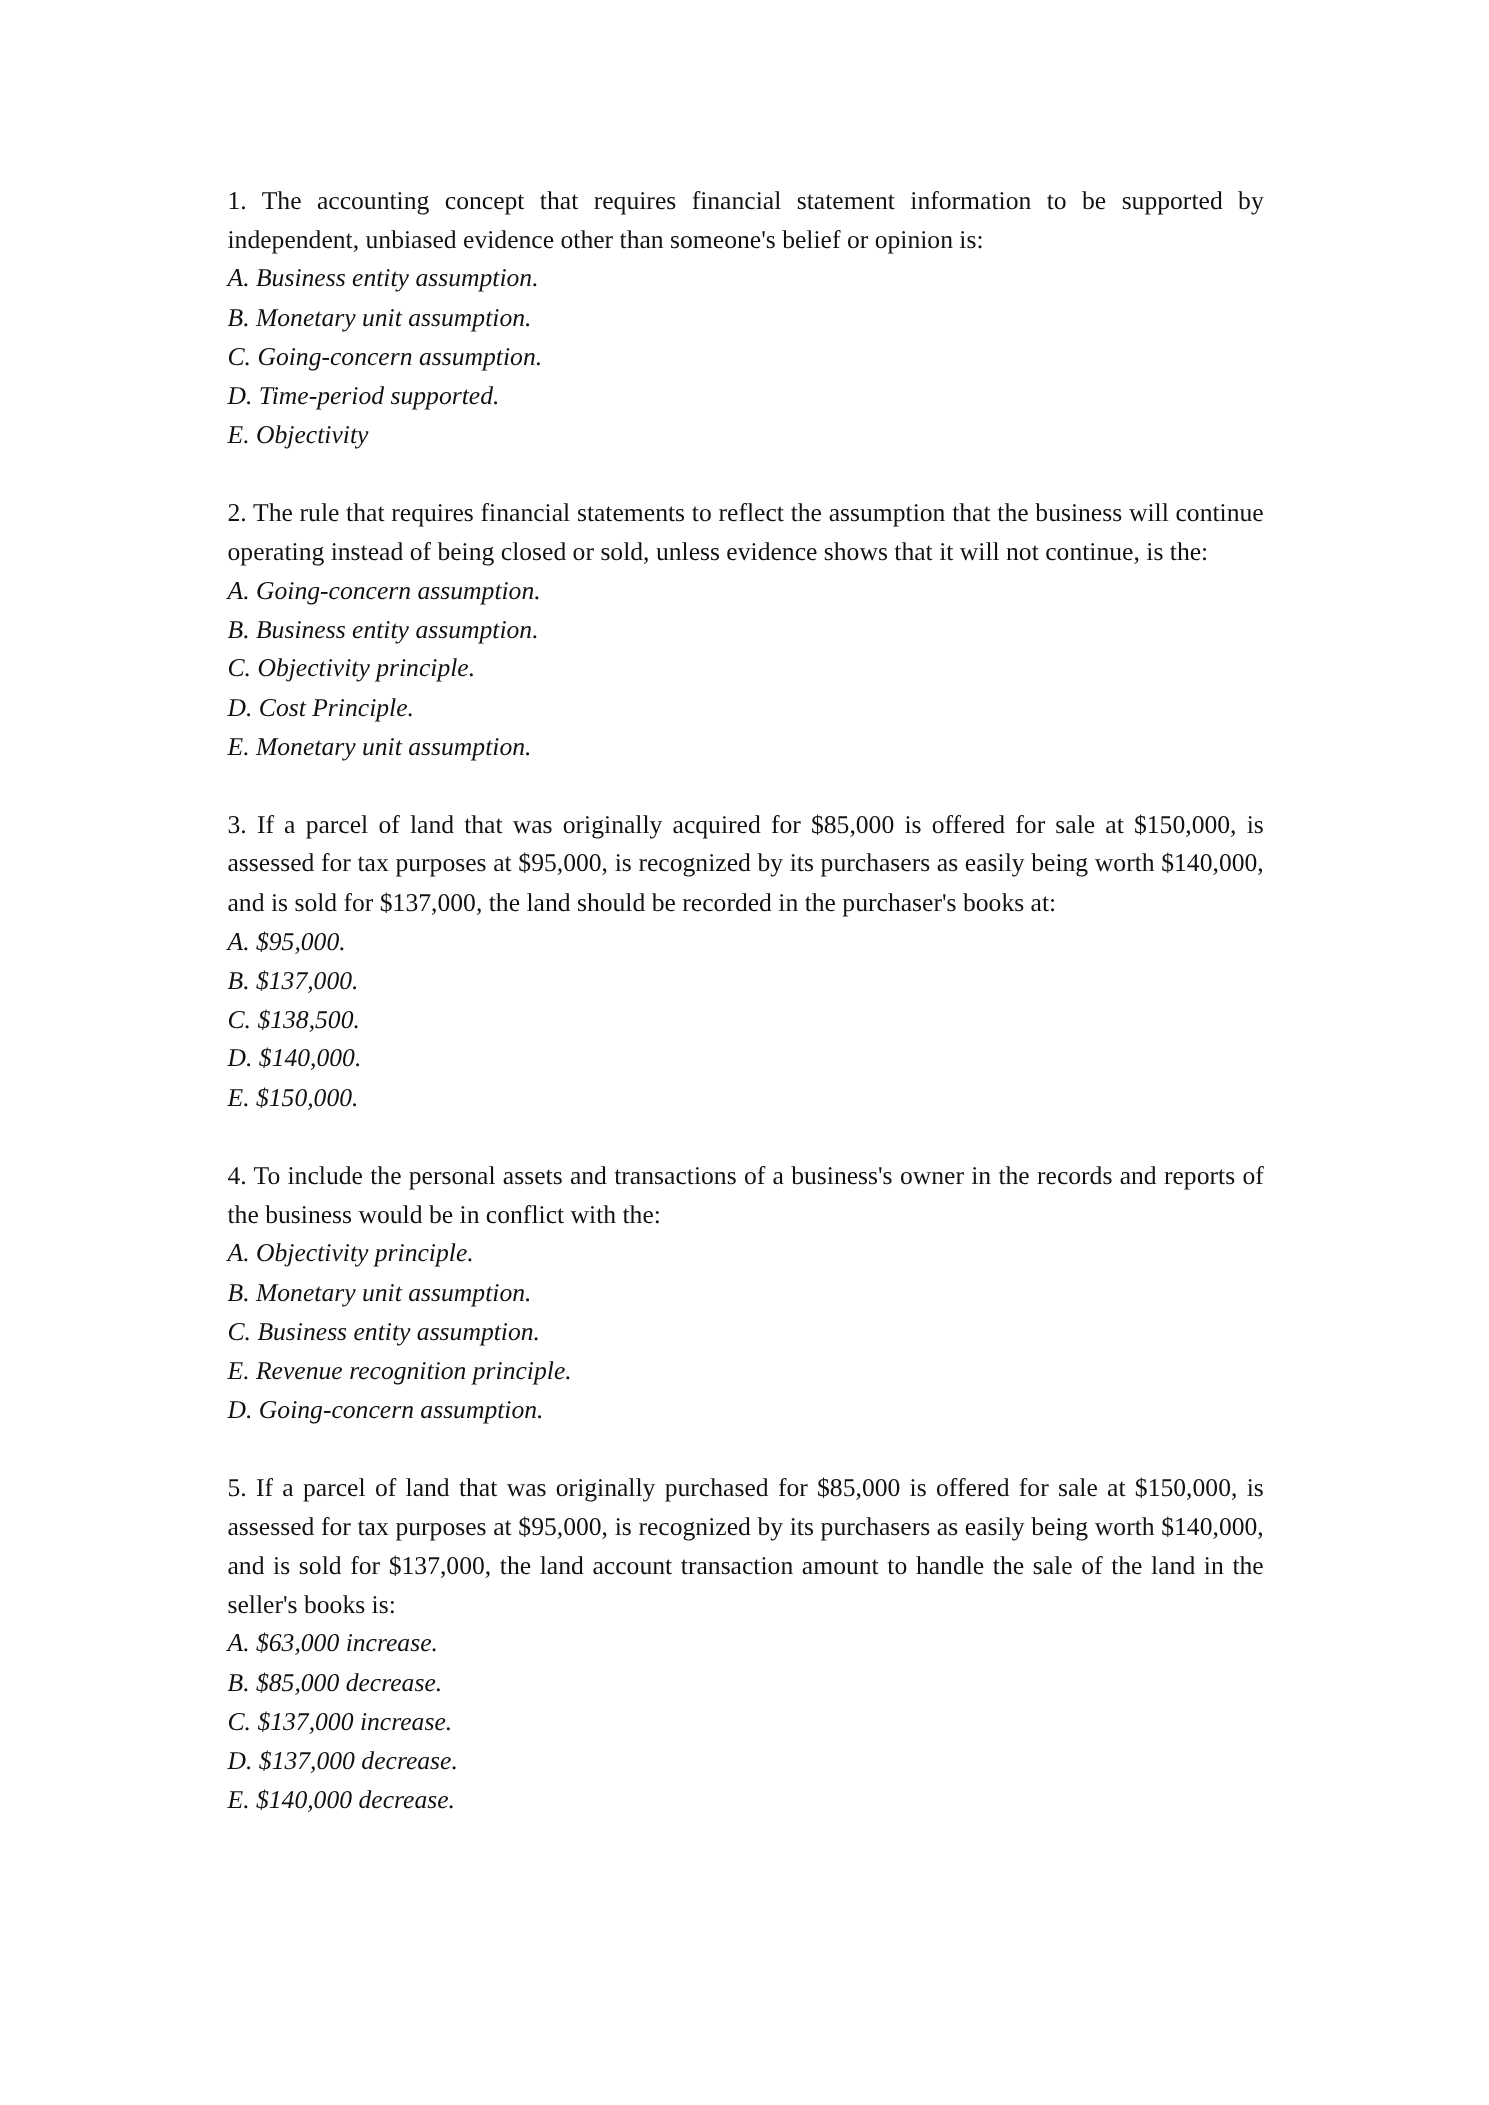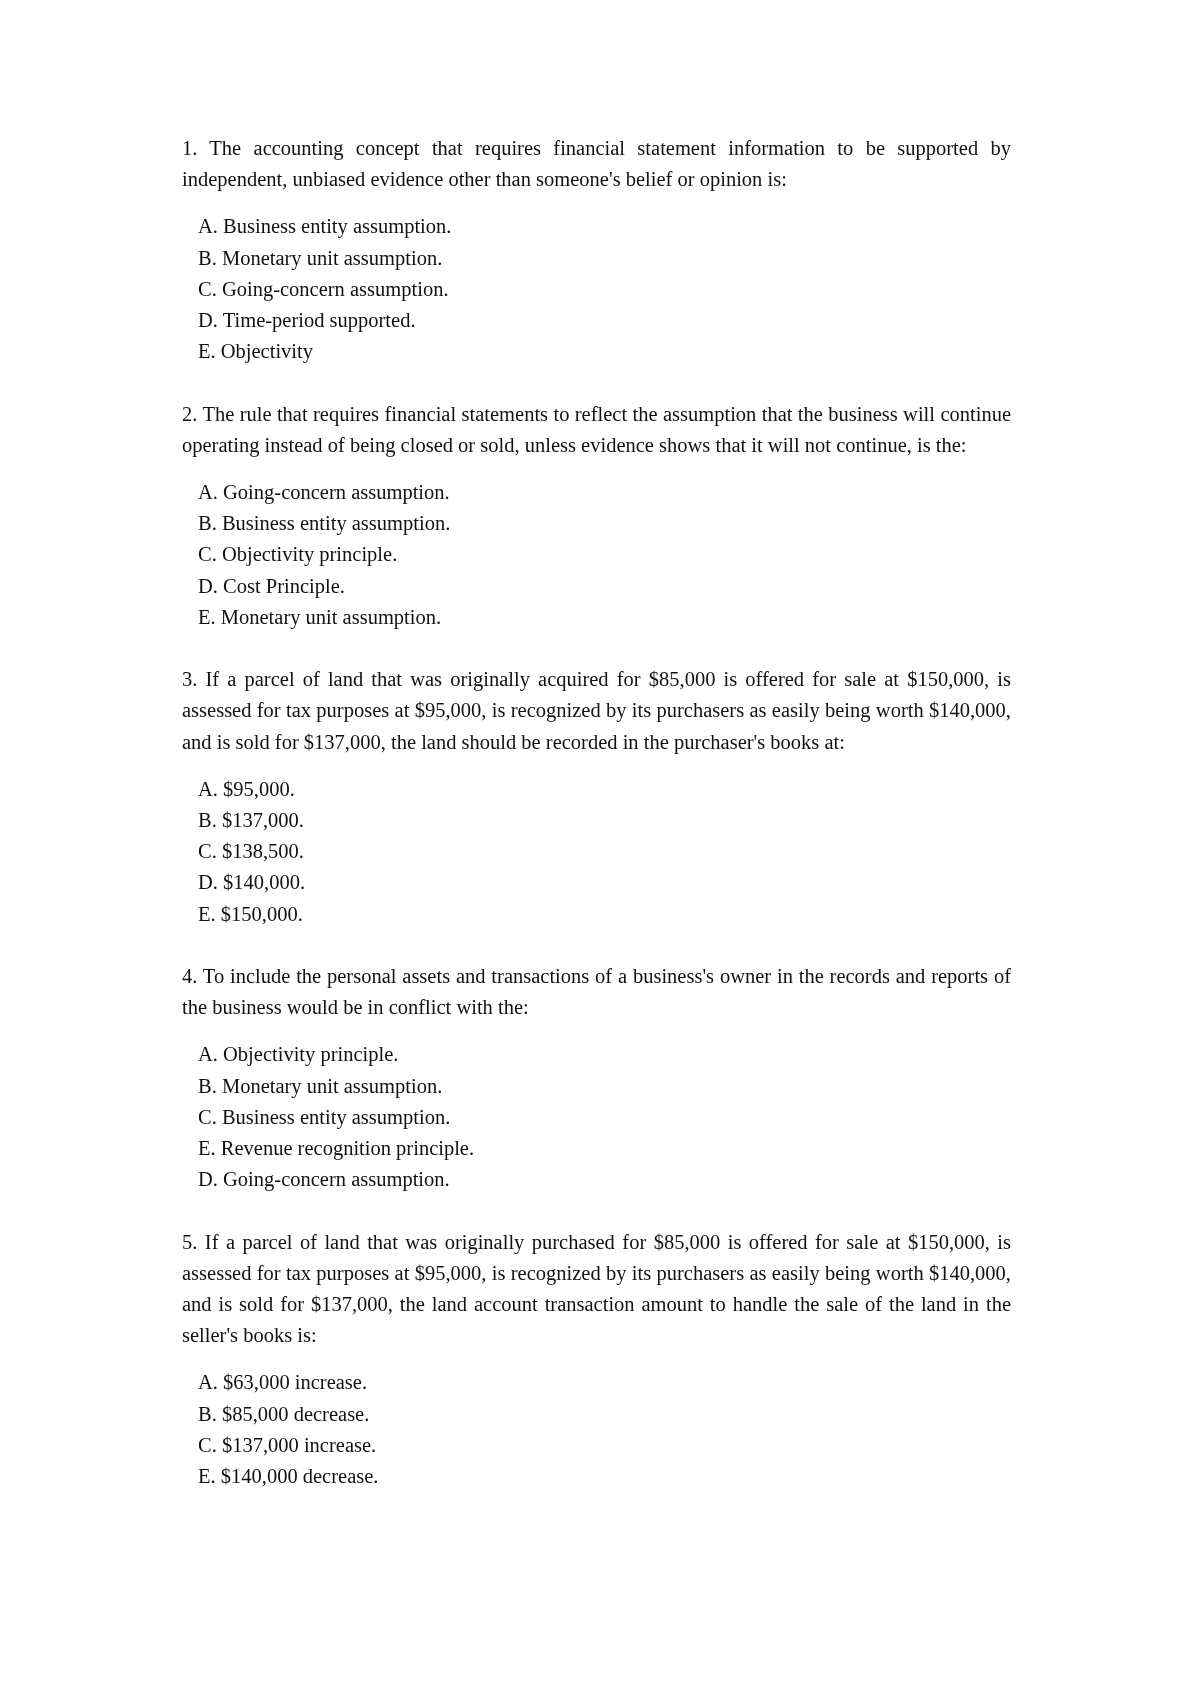--- a/index.html
+++ b/index.html
@@ -9,38 +9,39 @@
     }
     body {
       width: 1191px;
       height: 1684px;
       position: relative;
       overflow: hidden;
     }
     .page {
       position: absolute;
       left: 182px;
-      top: 133px;
+      top: 146px;
       width: 829px;
       font-family: "Liberation Serif", "DejaVu Serif", serif;
       font-size: 20.5px;
       line-height: 31.2px;
       color: #111111;
     }
     .question {
       margin: 0 0 31.2px 0;
     }
     .stem {
       text-align: justify;
       margin: 0;
     }
     .options {
       list-style: none;
-      margin: 16px;
+      margin: 0;
       padding: 0;
+      font-style: italic;
     }
     .option {
       margin: 0;
       padding: 0;
       white-space: nowrap;
     }
   </style>
 </head>
 <body>
 
@@ -89,17 +90,18 @@
       <li class="option">D. Going-concern assumption.</li>
     </ul>
   </div>
 
   <div class="question">
     <p class="stem">5. If a parcel of land that was originally purchased for $85,000 is offered for sale at $150,000, is assessed for tax purposes at $95,000, is recognized by its purchasers as easily being worth $140,000, and is sold for $137,000, the land account transaction amount to handle the sale of the land in the seller's books is:</p>
     <ul class="options">
       <li class="option">A. $63,000 increase.</li>
       <li class="option">B. $85,000 decrease.</li>
       <li class="option">C. $137,000 increase.</li>
+      <li class="option">D. $137,000 decrease.</li>
       <li class="option">E. $140,000 decrease.</li>
     </ul>
   </div>
 
 </div>
 
 </body></html>

